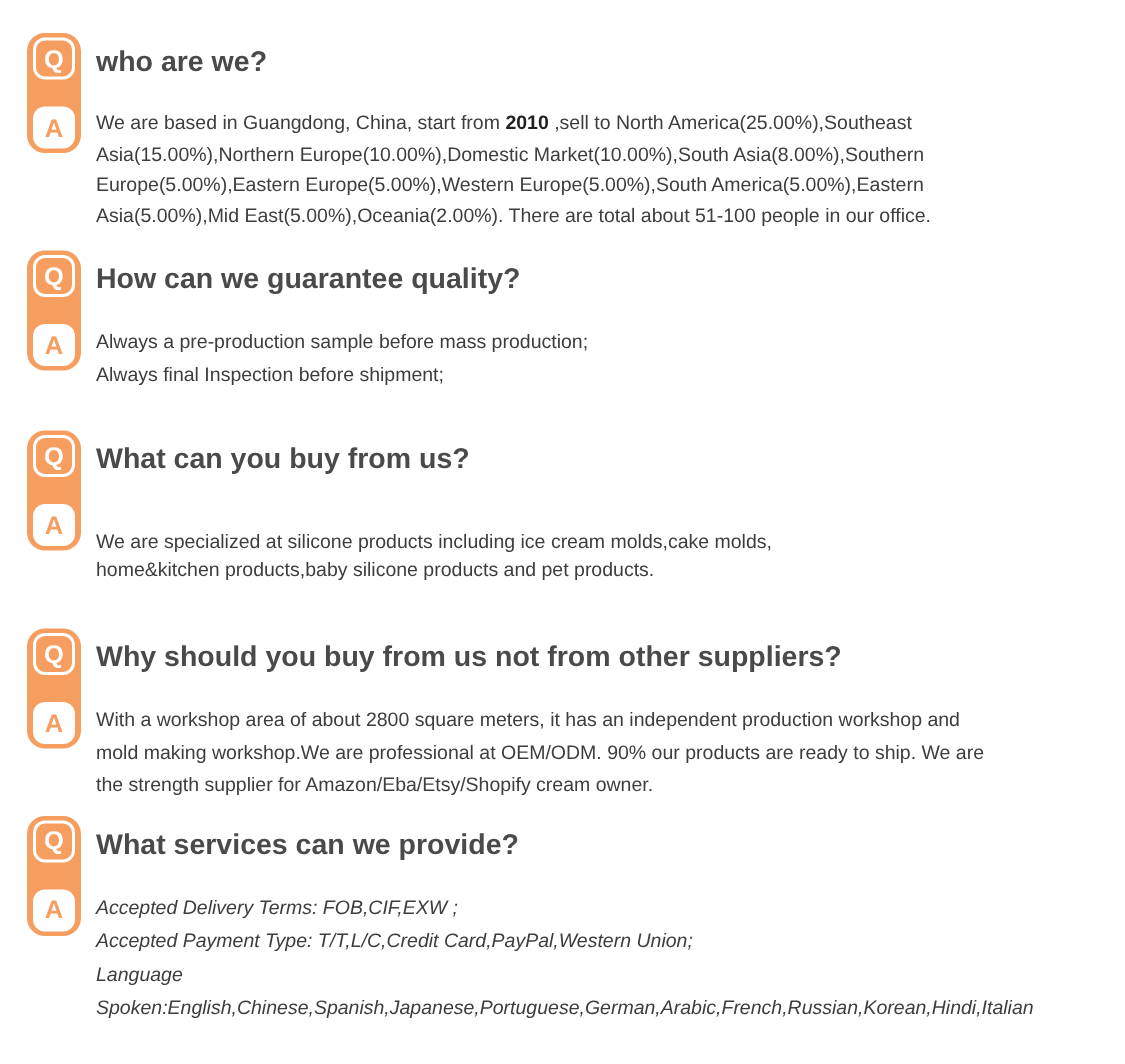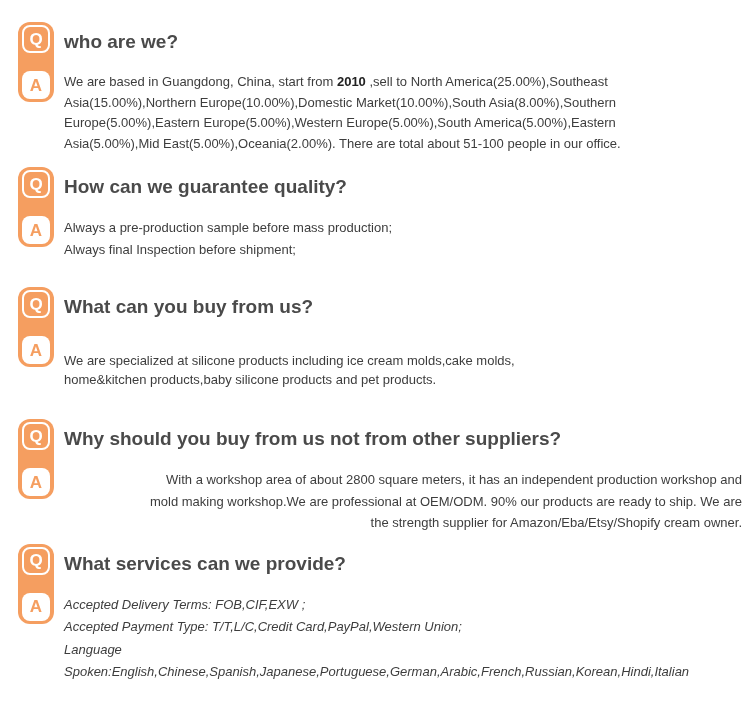--- a/index.html
+++ b/index.html
@@ -76,21 +76,21 @@
     color:var(--heading);
   }
   .answer{
     font-size:13px;
     color:var(--body);
   }
   .answer b{color:#222;}
   .faq:nth-of-type(1) .answer{line-height:20.5px;}
   .faq:nth-of-type(2) .answer{line-height:22px;}
   .faq:nth-of-type(3) .answer{line-height:19px;margin-top:32px;}
-  .faq:nth-of-type(4) .answer{line-height:21.5px;text-align:right;}
+  .faq:nth-of-type(4) .answer{line-height:21.5px;}
   .faq:nth-of-type(5) .answer{line-height:22.5px;font-style:italic;}
   .line{white-space:nowrap;}
 </style>
 </head>
 <body>
 
 <div class="page">
 
   <div class="faq">
     <div class="qa-badge">

